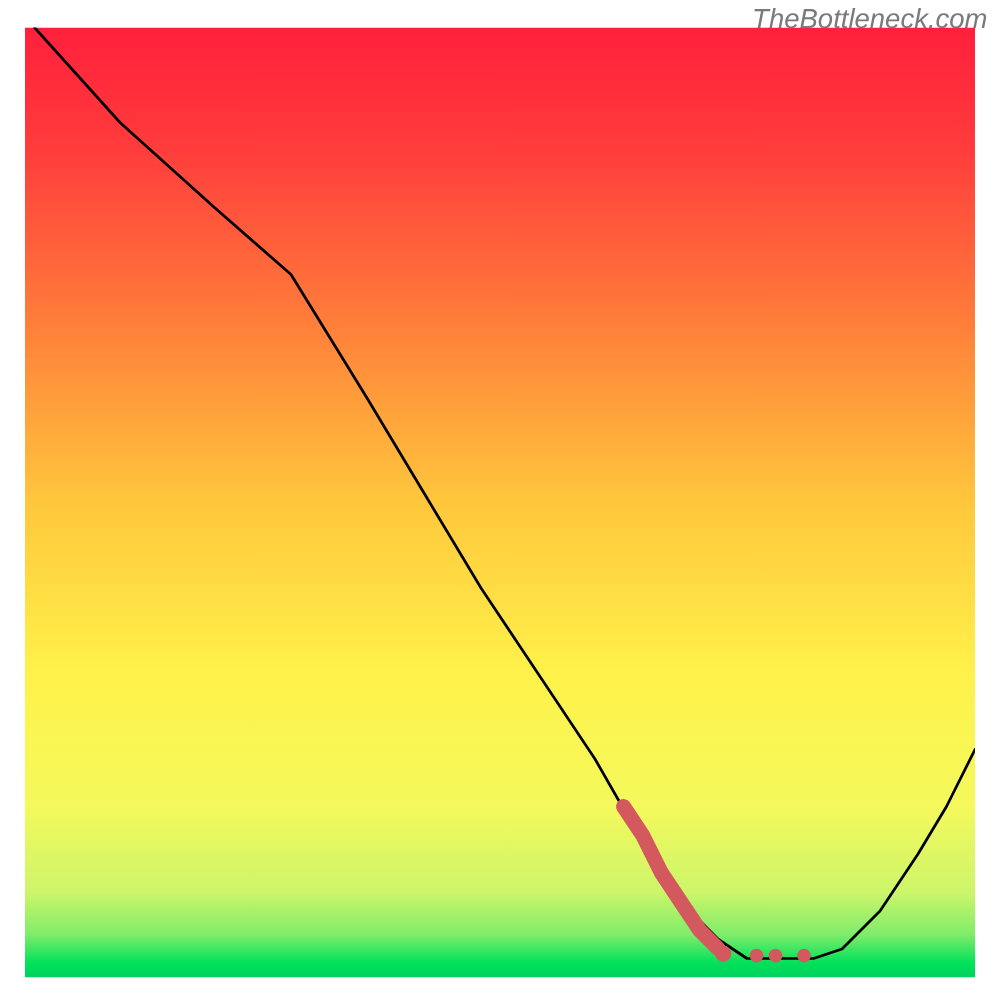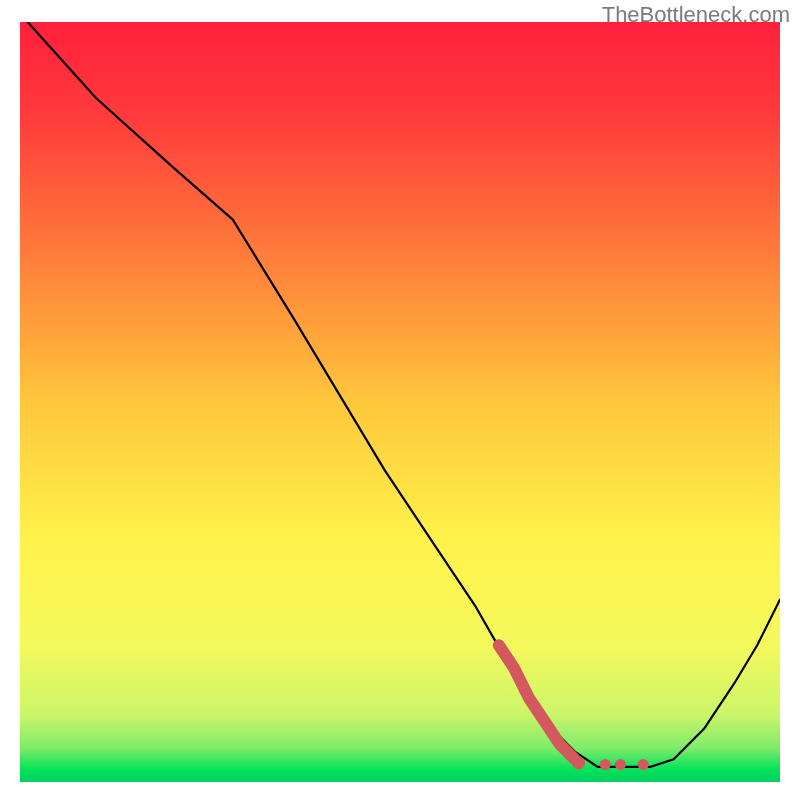--- a/index.html
+++ b/index.html
@@ -8,20 +8,21 @@
     width: 800px;
     height: 800px;
     overflow: hidden;
     background: #ffffff;
     font-family: Arial, Helvetica, sans-serif;
   }
   .container {
     position: relative;
     width: 800px;
     height: 572px;
+    font-style: italic;
   }
   .watermark {
     position: absolute;
     top: 2px;
     right: 10px;
     color: #7a7a7a;
     font-size: 22px;
     font-weight: 500;
     z-index: 10;
     user-select: none;

